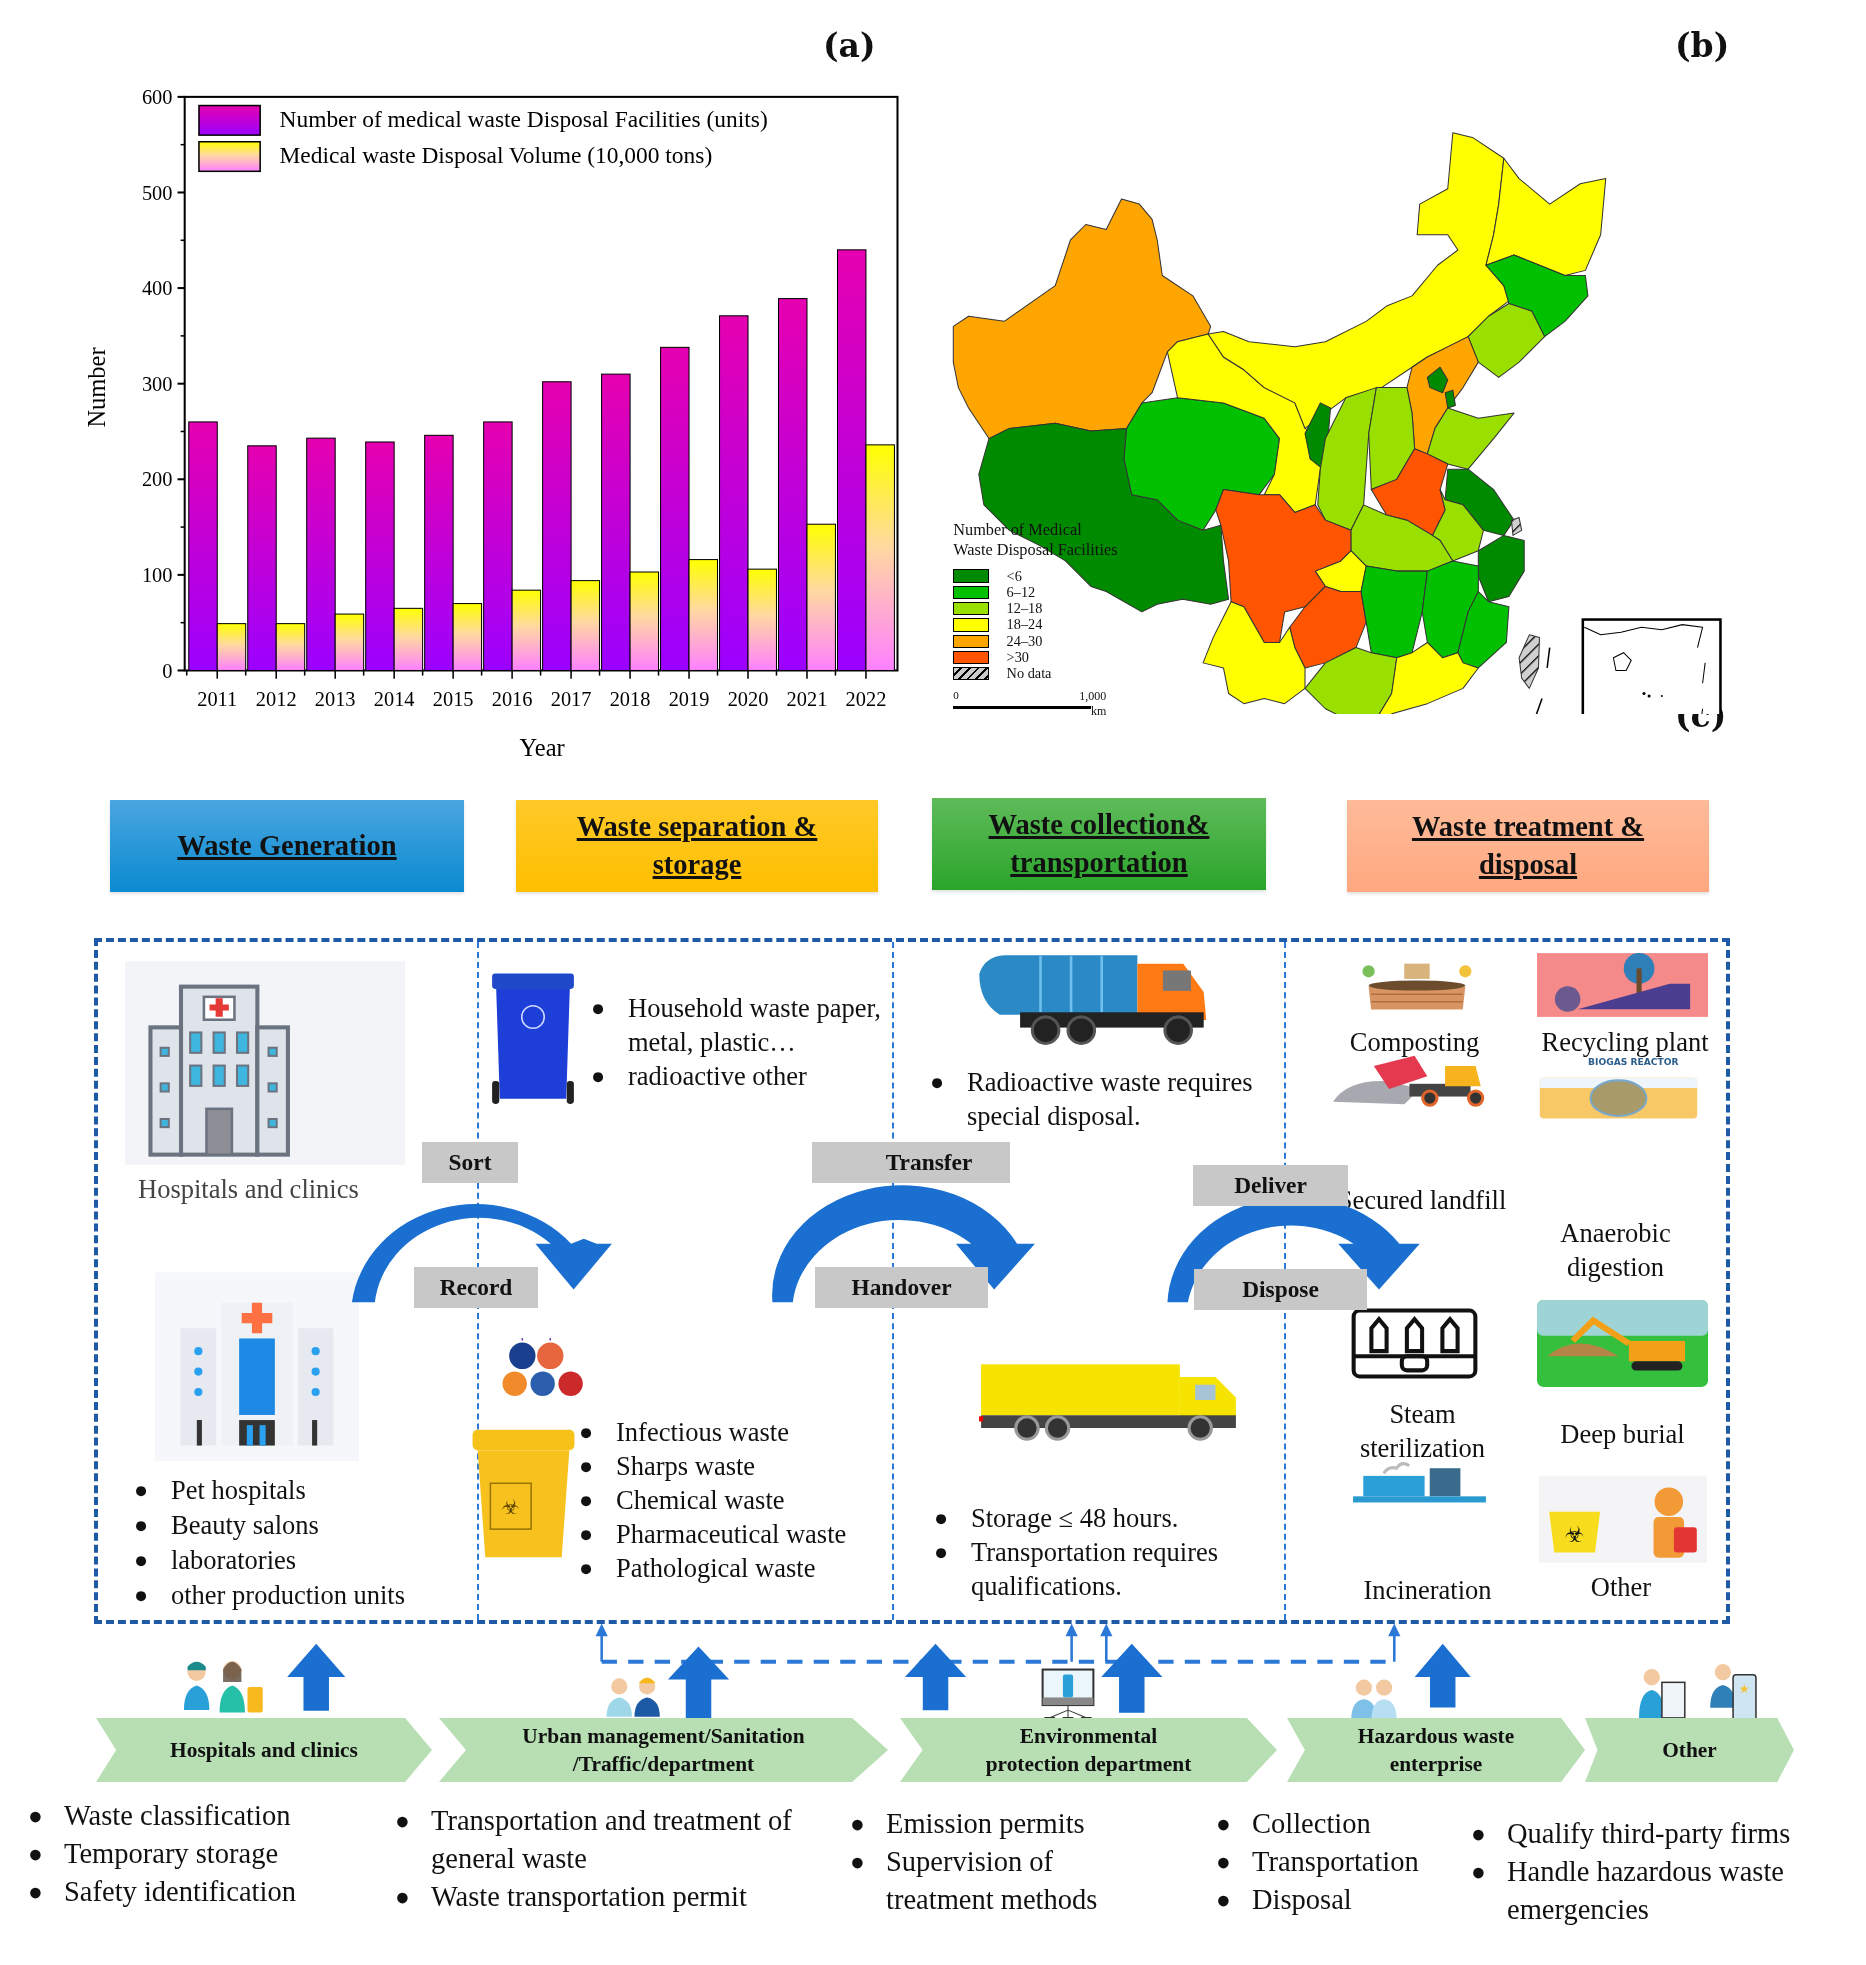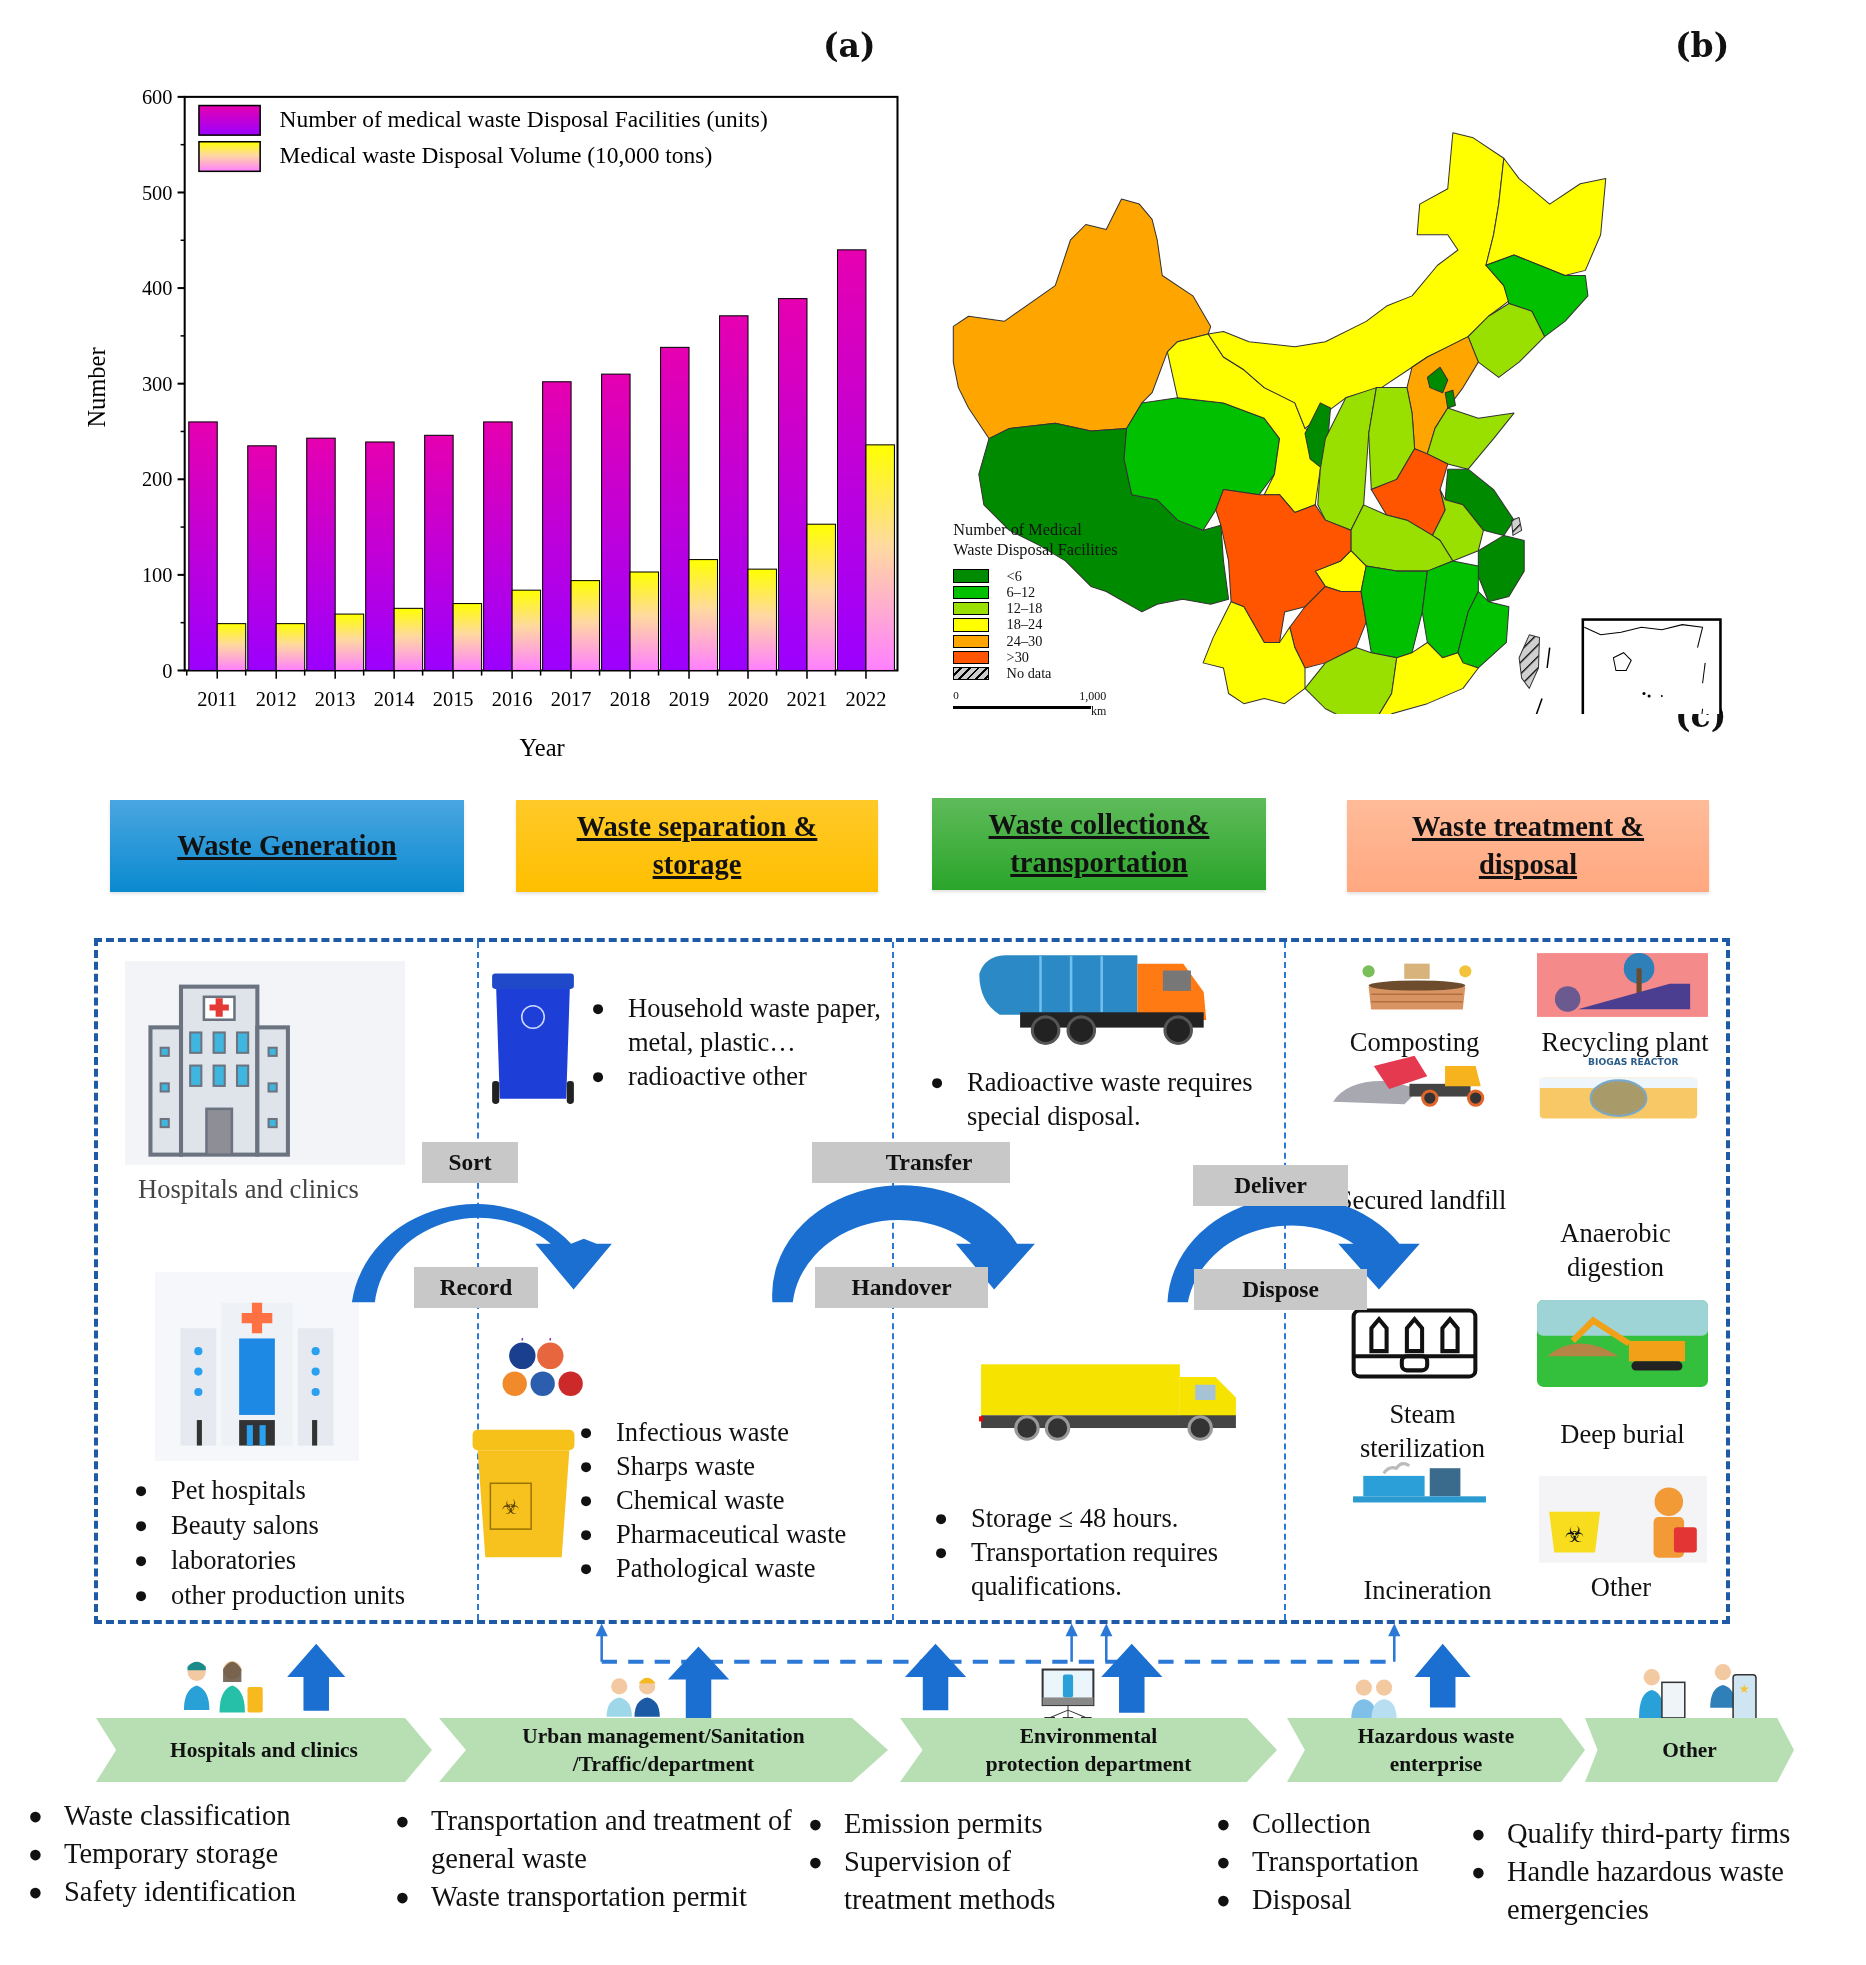--- a/index.html
+++ b/index.html
@@ -653,21 +653,21 @@
 
 <ul class="bottom-list" style="left:28px; top:1797px;">
   <li>Waste classification</li>
   <li>Temporary storage</li>
   <li>Safety identification</li>
 </ul>
 <ul class="bottom-list" style="left:395px; top:1802px; width:428px;">
   <li style="width:367px;">Transportation and treatment of general waste</li>
   <li>Waste transportation permit</li>
 </ul>
-<ul class="bottom-list" style="left:808px; top:1805px; width:285px;font-family:Liberation Serif, serif;">
+<ul class="bottom-list" style="left:850px; top:1805px; width:285px;font-family:Liberation Serif, serif;">
   <li>Emission permits</li>
   <li style="width:255px;">Supervision of treatment methods</li>
 </ul>
 <ul class="bottom-list" style="left:1216px; top:1805px;">
   <li>Collection</li>
   <li>Transportation</li>
   <li>Disposal</li>
 </ul>
 <ul class="bottom-list" style="left:1471px; top:1815px; width:393px;">
   <li>Qualify third-party firms</li>

